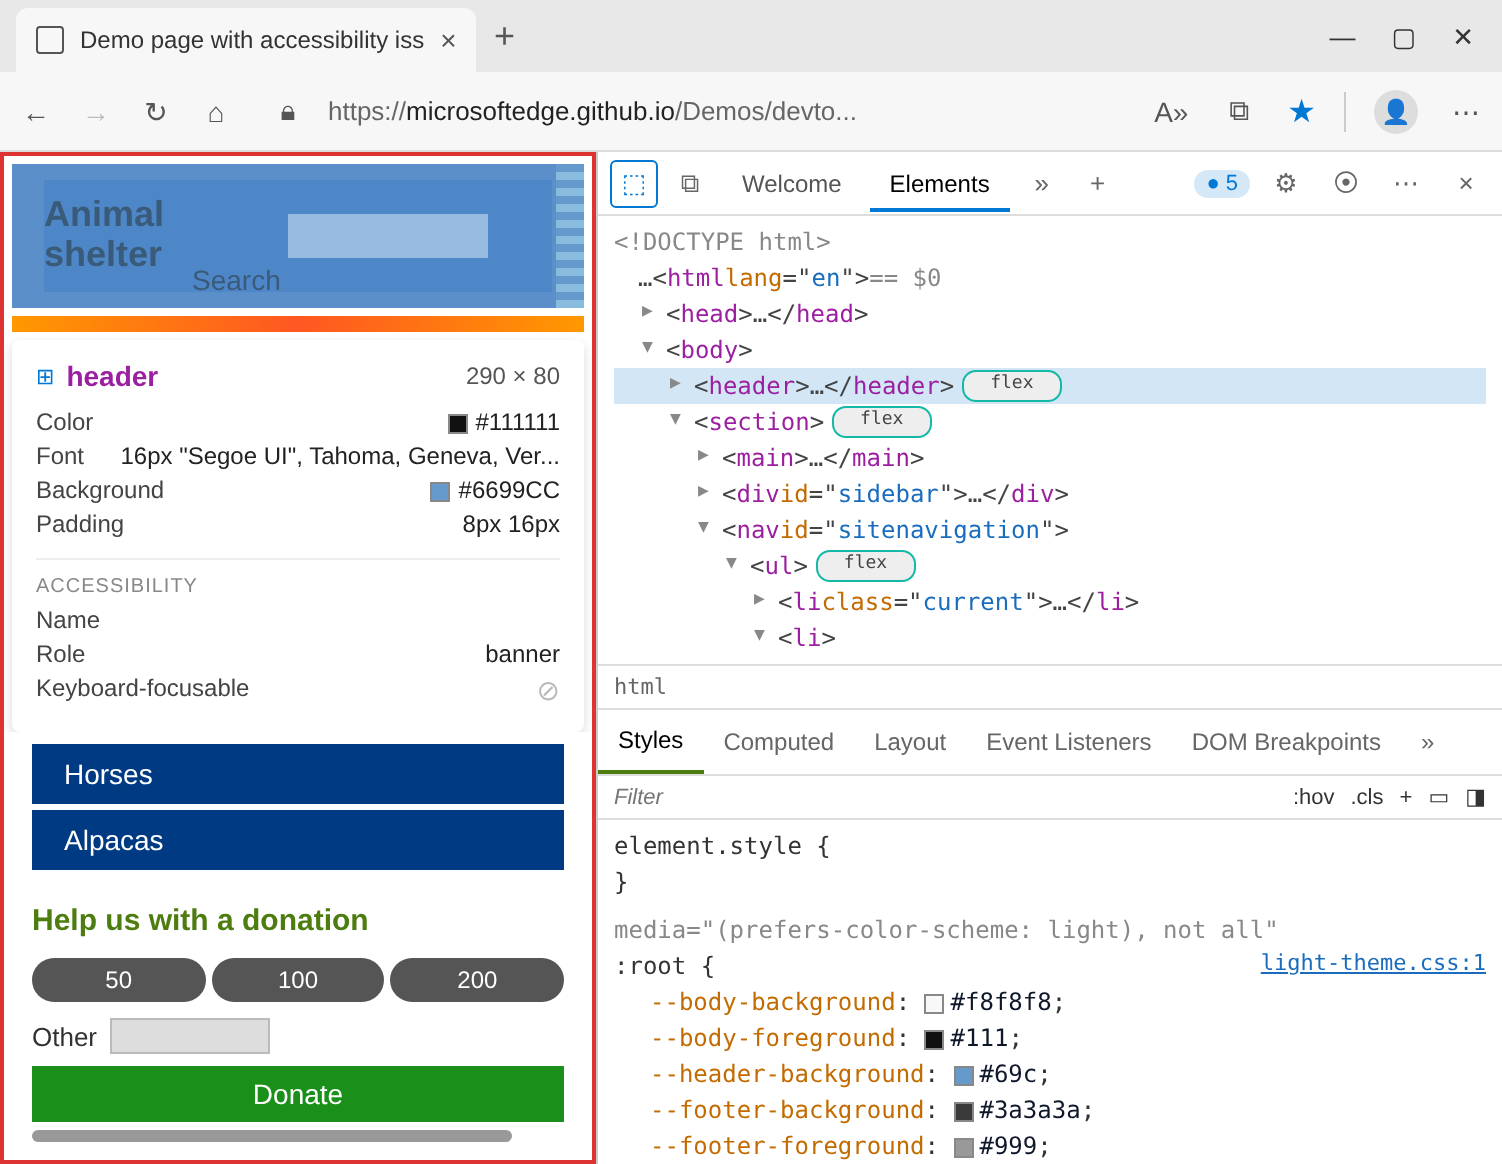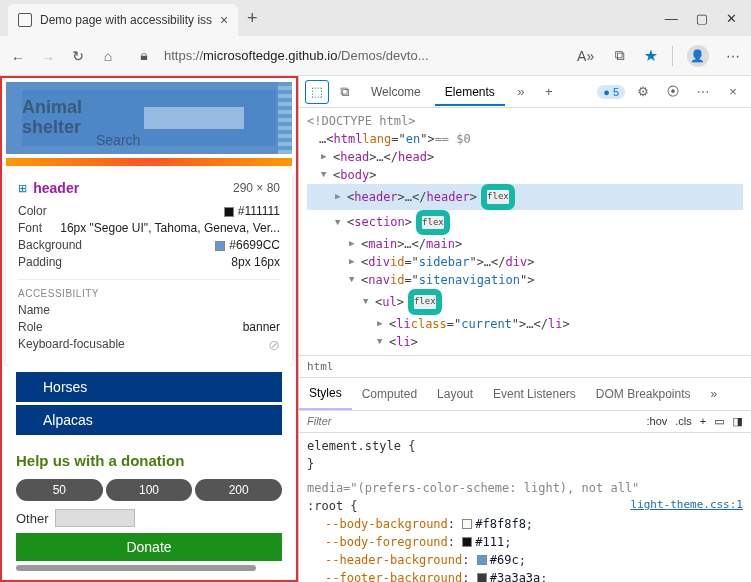--- a/index.html
+++ b/index.html
@@ -92,21 +92,21 @@
   .tt-icon { color: #0078d4; font-size: 11px; }
   .tt-tag { color: #9b1fa0; font-weight: 600; font-size: 14px; }
   .tt-dim { margin-left: auto; color: #555; }
   .tt-row { display: flex; justify-content: space-between; margin: 3px 0; color: #444; }
   .tt-row .val { color: #222; }
   .swatch { display: inline-block; width: 10px; height: 10px; border: 1px solid #888; vertical-align: middle; margin-right: 4px; }
   .tt-section { text-transform: uppercase; font-size: 10px; color: #888; margin: 10px 0 4px 0; border-top: 1px solid #eee; padding-top: 8px; letter-spacing: 0.5px; }
   .forbid { color: #bbb; font-size: 14px; }
     
   .nav-list { padding: 6px 14px 10px 14px; background: #fff; }
-  .nav-item { background: #003a82; color: #fff; padding: 7px 27px; margin-bottom: 3px; font-size: 14px; }
+  .nav-item { background: #003a82; color: #fff; padding: 7px 16px; margin-bottom: 3px; font-size: 14px; }
   .donate-h { padding: 4px 14px; font-size: 15px; font-weight: 700; color: #4d7c0f; }
   .donate-btns { display: flex; gap: 3px; padding: 6px 14px; }
   .donate-btn { flex: 1; background: #555; color: #fff; text-align: center; padding: 4px 0; font-size: 12px; border-radius: 11px; }
   .other-row { display: flex; align-items: center; padding: 2px 14px; gap: 6px; font-size: 13px; }
   .other-input { width: 80px; height: 18px; background: #ddd; border: 1px solid #bbb; }
   .donate-main { margin: 4px 14px; background: #1a8f1a; color: #fff; text-align: center; padding: 6px; font-size: 14px; }
   .scroll-hint { height: 6px; background: #999; margin: 2px 14px 0 14px; border-radius: 3px; width: 240px; }
   
   
   .dt-toolbar { height: 32px; display: flex; align-items: center; border-bottom: 1px solid #ddd; padding: 0 6px; gap: 4px; }
@@ -119,32 +119,32 @@
   .issue-badge { background: #d4e8f7; color: #0078d4; border-radius: 8px; padding: 1px 6px; font-size: 11px; display: flex; align-items: center; gap: 3px; }
   
   .dom-tree { flex: 0 0 auto; padding: 4px 8px; font-family: Consolas, monospace; font-size: 12px; color: #444; line-height: 1.5; background: #fff; overflow: hidden; }
   .dom-tree .row { white-space: nowrap; display: flex; align-items: center; }
   .chev { display: inline-block; width: 12px; color: #888; font-size: 9px; }
   .tagp { color: #9b1fa0; }
   .attr-n { color: #c36b00; }
   .attr-v { color: #1a6dbd; }
   .eq0 { color: #888; }
   .row.sel { background: #d3e6f5; }
-  .flex-badge { background: #eee; border: 6px solid #14b8a6; border-radius: 7px; font-size: 9px; padding: 0 0; margin-left: 4px; }
+  .flex-badge { background: #eee; border: 1px solid #14b8a6; border-radius: 7px; font-size: 9px; padding: 0 13px; margin-left: 4px; }
   .ind1 { padding-left: 14px; }
   .ind2 { padding-left: 28px; }
   .ind3 { padding-left: 42px; }
   .ind4 { padding-left: 56px; }
   .ind5 { padding-left: 70px; }
   
   .crumbs { border-top: 1px solid #ddd; padding: 4px 8px; font-size: 11px; color: #666; font-family: Consolas, monospace; }
   
   .styles-tabs { display: flex; border-top: 1px solid #ddd; border-bottom: 1px solid #ddd; align-items: center; }
   .styles-tabs .st { padding: 8px 10px; font-size: 12px; color: #666; }
-  .styles-tabs .st.active { color: #000; border-bottom: 2px solid #c4b5fd; }
+  .styles-tabs .st.active { color: #000; border-bottom: 2px solid #4d7c0f; }
   
   .filter-row { display: flex; border-bottom: 1px solid #ddd; align-items: center; padding: 4px 8px; gap: 8px; font-size: 11px; }
   .filter-input { flex: 1; border: none; outline: none; font-size: 11px; color: #999; font-style: italic; }
   
   .styles-body { flex: 1; padding: 4px 8px; font-family: Consolas, monospace; font-size: 12px; line-height: 1.5; overflow: hidden; background: #fff; }
   .css-sel { color: #333; }
   .css-prop { color: #c36b00; }
   .css-val { color: #0f172a; }
   .css-link { float: right; color: #1a6dbd; text-decoration: underline; font-size: 11px; }
   .media { color: #888; }

